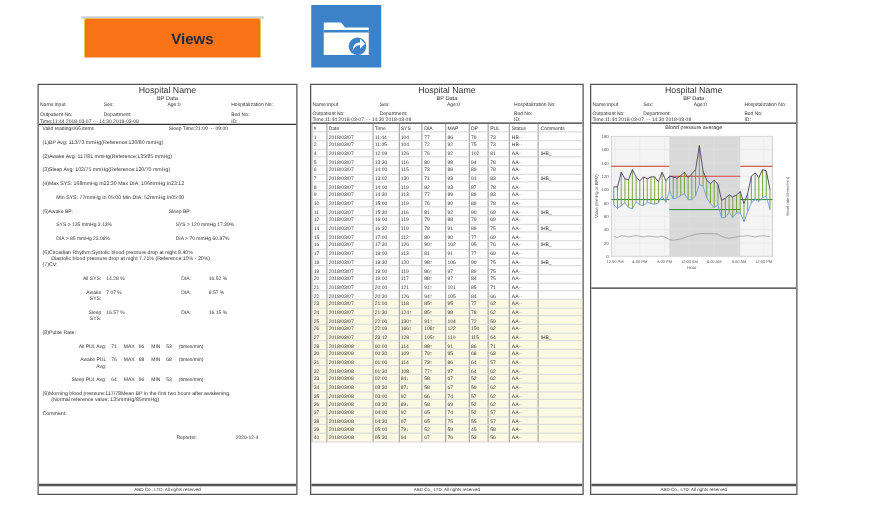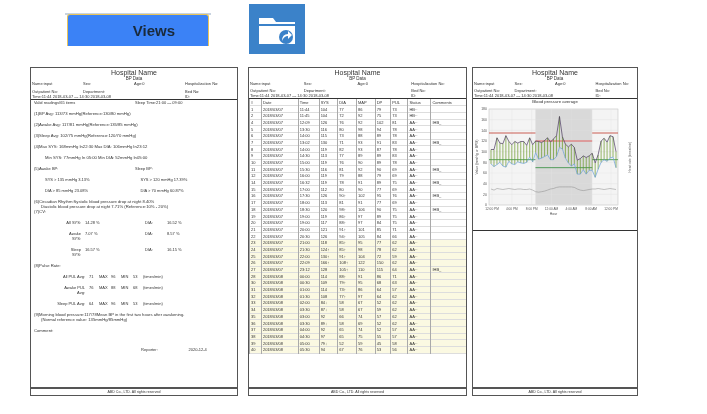--- a/index.html
+++ b/index.html
@@ -1,17 +1,17 @@
 <!DOCTYPE html>
 <html><head>
 <meta charset="utf-8">
 <style>
   * { box-sizing: border-box; margin: 0; padding: 0; }
   body { width: 707px; height: 414px; background: #fff; font-family: "Liberation Sans", sans-serif; position: relative; overflow: hidden; color: #222; }
-  .views-tab { position: absolute; left: 67px; top: 14px; width: 142px; height: 32px; background: #3b82f6; border: 1px solid #e6c35a; border-bottom: none; border-radius: 3px 3px 0 0; display: flex; align-items: center; justify-content: center; font-weight: bold; font-size: 15px; color: #1a2a3a; padding-left: 32px; }
+  .views-tab { position: absolute; left: 67px; top: 14px; width: 142px; height: 32px; background: #f97316; border: 1px solid #e6c35a; border-bottom: none; border-radius: 3px 3px 0 0; display: flex; align-items: center; justify-content: center; font-weight: bold; font-size: 12px; color: #1a2a3a; padding-left: 32px; }
   .views-top { position: absolute; left: 65px; top: 13px; width: 146px; height: 2px; background: #c8d3e0; }
   .folder-btn { position: absolute; left: 249px; top: 4px; width: 56px; height: 50px; background: #3b82c9; }
   .folder-btn svg { position: absolute; left: 0; top: 0; }
   .page { position: absolute; top: 67px; background: #fff; border: 1px solid #555; font-size: 4.3px; color: #333; overflow: hidden; }
   .page-head { text-align: center; }
   .ph-title { font-size: 7px; margin-top: 1px; }
   .ph-sub { font-size: 4.5px; }
   .info-row { display: flex; padding: 0 1px; font-size: 4px; line-height: 5px; }
   .info-row span { flex: 1; }
   .hr { border-top: 1px solid #333; }

